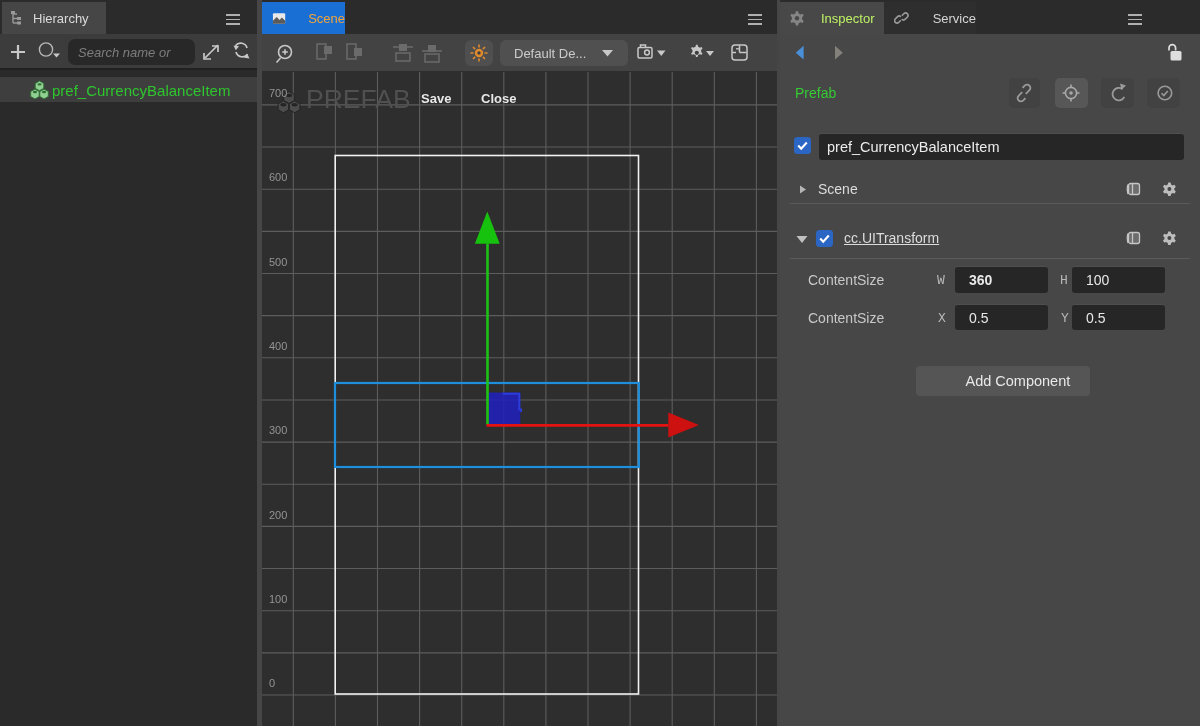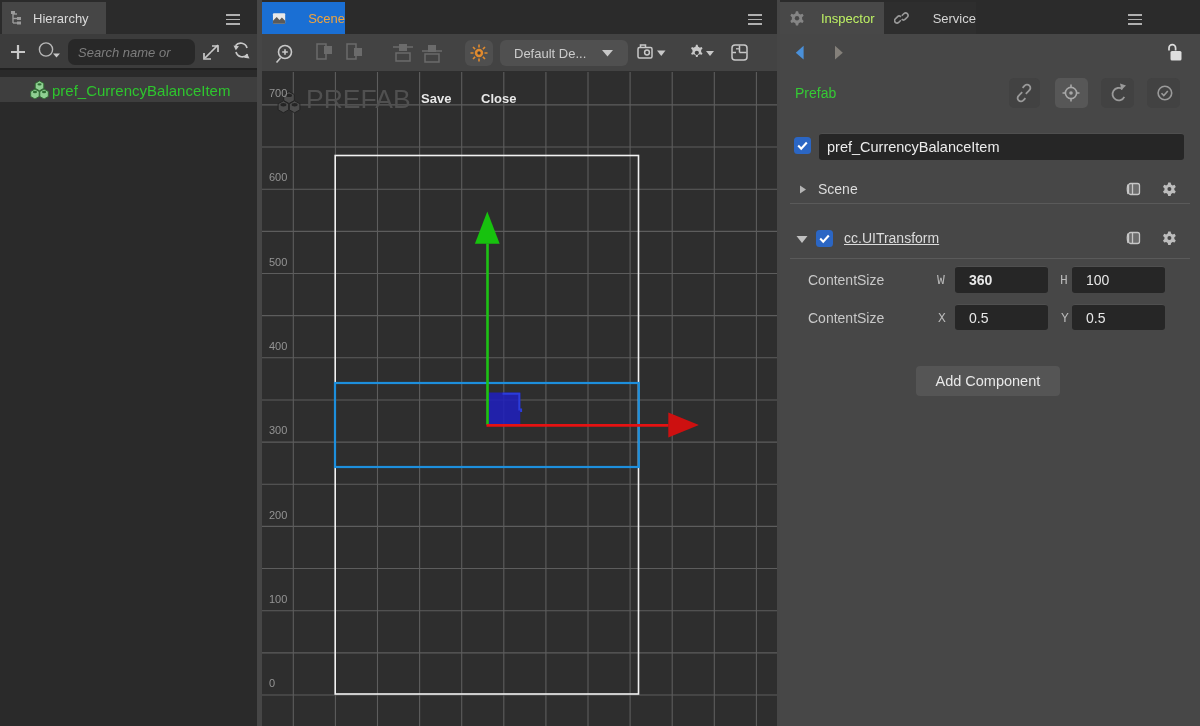--- a/index.html
+++ b/index.html
@@ -316,18 +316,18 @@
     <div class="abs" style="left:306px;top:272px;font-size:14px;color:#e8e8e8;">100</div>
 
     <div class="abs" style="left:28px;top:310px;font-size:14px;color:#c8c8c8;">ContentSize</div>
     <div class="abs" style="left:158px;top:310.5px;font-size:13px;color:#b8b8b8;font-family:'Liberation Mono',monospace;">X</div>
     <div class="abs" style="left:175px;top:303.5px;width:92.8px;height:26.8px;background:#262626;border-radius:3px;border-top:1px solid #4f4f4f;box-sizing:border-box;"></div>
     <div class="abs" style="left:189px;top:309.5px;font-size:14px;color:#e8e8e8;">0.5</div>
     <div class="abs" style="left:281px;top:310.5px;font-size:13px;color:#b8b8b8;font-family:'Liberation Mono',monospace;">Y</div>
     <div class="abs" style="left:292.3px;top:303.5px;width:92.8px;height:26.8px;background:#262626;border-radius:3px;border-top:1px solid #4f4f4f;box-sizing:border-box;"></div>
     <div class="abs" style="left:306px;top:309.5px;font-size:14px;color:#e8e8e8;">0.5</div>
 
-    <div class="abs" style="left:135.8px;top:366.3px;width:144.2px;height:29.4px;background:#555555;border-radius:4px;display:flex;align-items:center;justify-content:center;">
+    <div class="abs" style="left:135.8px;top:366.3px;width:144.2px;height:29.4px;background:#555555;border-radius:4px;display:flex;align-items:center;justify-content:center;padding-left:30px;">
       <span style="font-size:14.5px;color:#e8e8e8;">Add Component</span>
     </div>
   </div>
 
 </div>
 
 </body></html>

